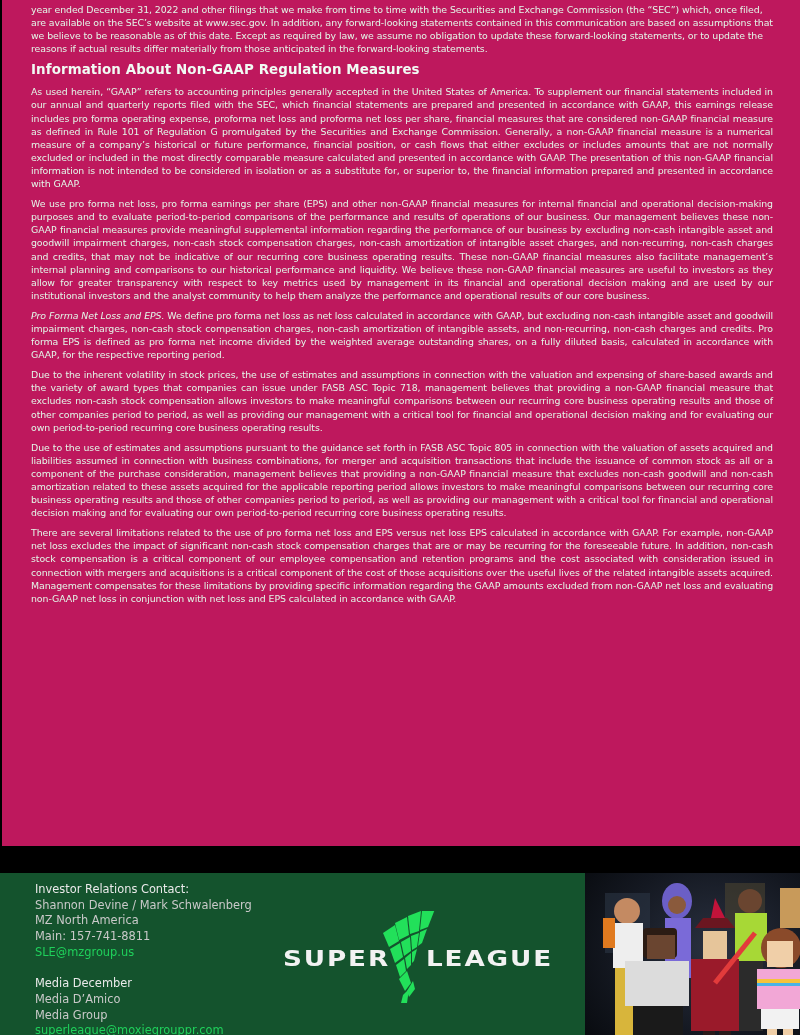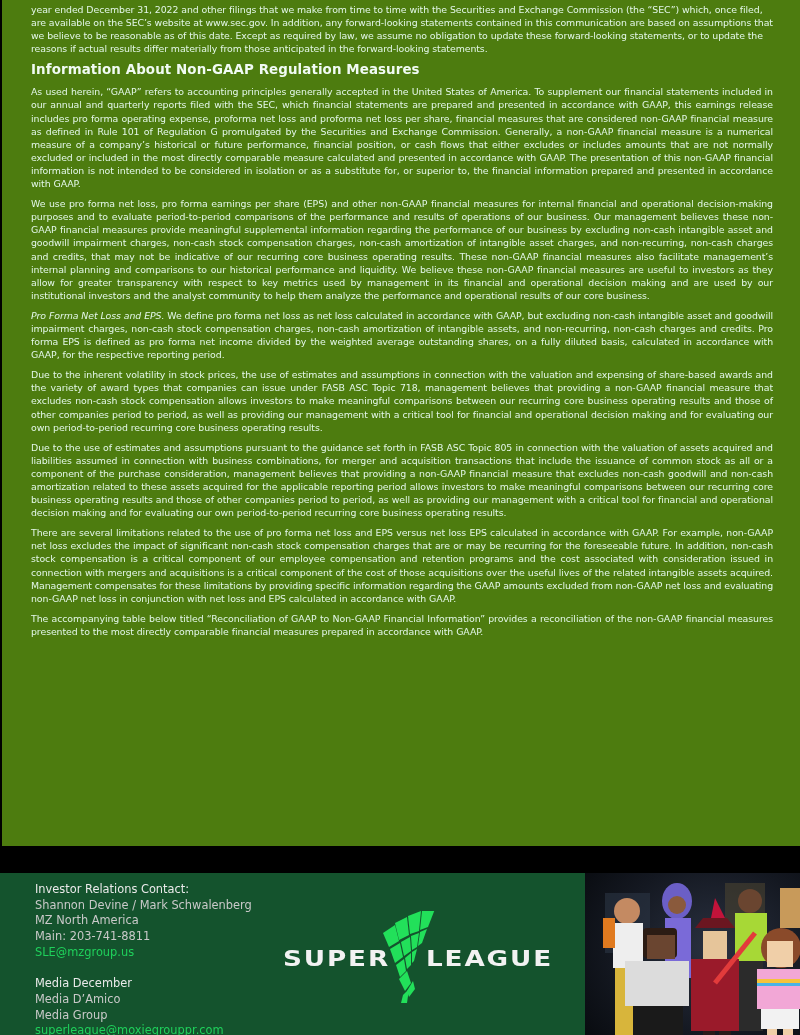--- a/index.html
+++ b/index.html
@@ -1,20 +1,20 @@
 <!DOCTYPE html>
 <html><head>
 <meta charset="utf-8">
 <style>
   * { box-sizing: border-box; margin: 0; padding: 0; }
   html, body { width: 800px; height: 1035px; background: #000; overflow: hidden; }
   body { font-family: "DejaVu Sans", sans-serif; position: relative; }
   .page-green {
     position: absolute; left: 2px; top: 0; width: 798px; height: 846px;
-    background: #4d7c0f; color: #dff6e6;
+    background: #be185d; color: #dff6e6;
     padding: 3px 2px 0 29px;
   }
   .para {
     font-size: 9.4px; line-height: 13.1px; text-align: justify;
     letter-spacing: -0.08px; margin-bottom: 7px; width: 742px;
     color: #e3f7e9;
   }
   .para.first { margin-bottom: 6px; text-align: left; }
   .para .italic { font-style: italic; }
   .section-heading {
@@ -51,29 +51,28 @@
 
 <div class="page-green">
   <p class="para first">year ended December 31, 2022 and other filings that we make from time to time with the Securities and Exchange Commission (the “SEC”) which, once filed, are available on the SEC’s website at www.sec.gov. In addition, any forward-looking statements contained in this communication are based on assumptions that we believe to be reasonable as of this date. Except as required by law, we assume no obligation to update these forward-looking statements, or to update the reasons if actual results differ materially from those anticipated in the forward-looking statements.</p>
   <h2 class="section-heading">Information About Non-GAAP Regulation Measures</h2>
   <p class="para">As used herein, “GAAP” refers to accounting principles generally accepted in the United States of America. To supplement our financial statements included in our annual and quarterly reports filed with the SEC, which financial statements are prepared and presented in accordance with GAAP, this earnings release includes pro forma operating expense, proforma net loss and proforma net loss per share, financial measures that are considered non-GAAP financial measure as defined in Rule 101 of Regulation G promulgated by the Securities and Exchange Commission. Generally, a non-GAAP financial measure is a numerical measure of a company’s historical or future performance, financial position, or cash flows that either excludes or includes amounts that are not normally excluded or included in the most directly comparable measure calculated and presented in accordance with GAAP. The presentation of this non-GAAP financial information is not intended to be considered in isolation or as a substitute for, or superior to, the financial information prepared and presented in accordance with GAAP.</p>
   <p class="para">We use pro forma net loss, pro forma earnings per share (EPS) and other non-GAAP financial measures for internal financial and operational decision-making purposes and to evaluate period-to-period comparisons of the performance and results of operations of our business. Our management believes these non-GAAP financial measures provide meaningful supplemental information regarding the performance of our business by excluding non-cash intangible asset and goodwill impairment charges, non-cash stock compensation charges, non-cash amortization of intangible asset charges, and non-recurring, non-cash charges and credits, that may not be indicative of our recurring core business operating results. These non-GAAP financial measures also facilitate management’s internal planning and comparisons to our historical performance and liquidity. We believe these non-GAAP financial measures are useful to investors as they allow for greater transparency with respect to key metrics used by management in its financial and operational decision making and are used by our institutional investors and the analyst community to help them analyze the performance and operational results of our core business.</p>
   <p class="para"><span class="italic">Pro Forma Net Loss and EPS.</span><span> We define pro forma net loss as net loss calculated in accordance with GAAP, but excluding non-cash intangible asset and goodwill impairment charges, non-cash stock compensation charges, non-cash amortization of intangible assets, and non-recurring, non-cash charges and credits. Pro forma EPS is defined as pro forma net income divided by the weighted average outstanding shares, on a fully diluted basis, calculated in accordance with GAAP, for the respective reporting period.</span></p>
   <p class="para">Due to the inherent volatility in stock prices, the use of estimates and assumptions in connection with the valuation and expensing of share-based awards and the variety of award types that companies can issue under FASB ASC Topic 718, management believes that providing a non-GAAP financial measure that excludes non-cash stock compensation allows investors to make meaningful comparisons between our recurring core business operating results and those of other companies period to period, as well as providing our management with a critical tool for financial and operational decision making and for evaluating our own period-to-period recurring core business operating results.</p>
   <p class="para">Due to the use of estimates and assumptions pursuant to the guidance set forth in FASB ASC Topic 805 in connection with the valuation of assets acquired and liabilities assumed in connection with business combinations, for merger and acquisition transactions that include the issuance of common stock as all or a component of the purchase consideration, management believes that providing a non-GAAP financial measure that excludes non-cash goodwill and non-cash amortization related to these assets acquired for the applicable reporting period allows investors to make meaningful comparisons between our recurring core business operating results and those of other companies period to period, as well as providing our management with a critical tool for financial and operational decision making and for evaluating our own period-to-period recurring core business operating results.</p>
   <p class="para">There are several limitations related to the use of pro forma net loss and EPS versus net loss EPS calculated in accordance with GAAP. For example, non-GAAP net loss excludes the impact of significant non-cash stock compensation charges that are or may be recurring for the foreseeable future. In addition, non-cash stock compensation is a critical component of our employee compensation and retention programs and the cost associated with consideration issued in connection with mergers and acquisitions is a critical component of the cost of those acquisitions over the useful lives of the related intangible assets acquired. Management compensates for these limitations by providing specific information regarding the GAAP amounts excluded from non-GAAP net loss and evaluating non-GAAP net loss in conjunction with net loss and EPS calculated in accordance with GAAP.</p>
-  <p class="para">The accompanying table below titled “Reconciliation of GAAP to Non-GAAP Financial Information” provides a reconciliation of the non-GAAP financial measures presented to the most directly comparable financial measures prepared in accordance with GAAP.</p>
 </div>
 
 <div class="footer">
   <div class="contacts">
     <div class="heading">Investor Relations Contact:</div>
     <div>Shannon Devine / Mark Schwalenberg</div>
     <div>MZ North America</div>
-    <div>Main: 203-741-8811</div>
+    <div>Main: 157-741-8811</div>
     <div><a>SLE@mzgroup.us</a></div>
     <div class="gap"></div>
     <div class="heading">Media December</div>
     <div>Media D’Amico</div>
     <div>Media Group</div>
     <div><a>superleague@moxiegrouppr.com</a></div>
   </div>
 
   <div class="logo">
     <span class="logo-word super">SUPER</span>

